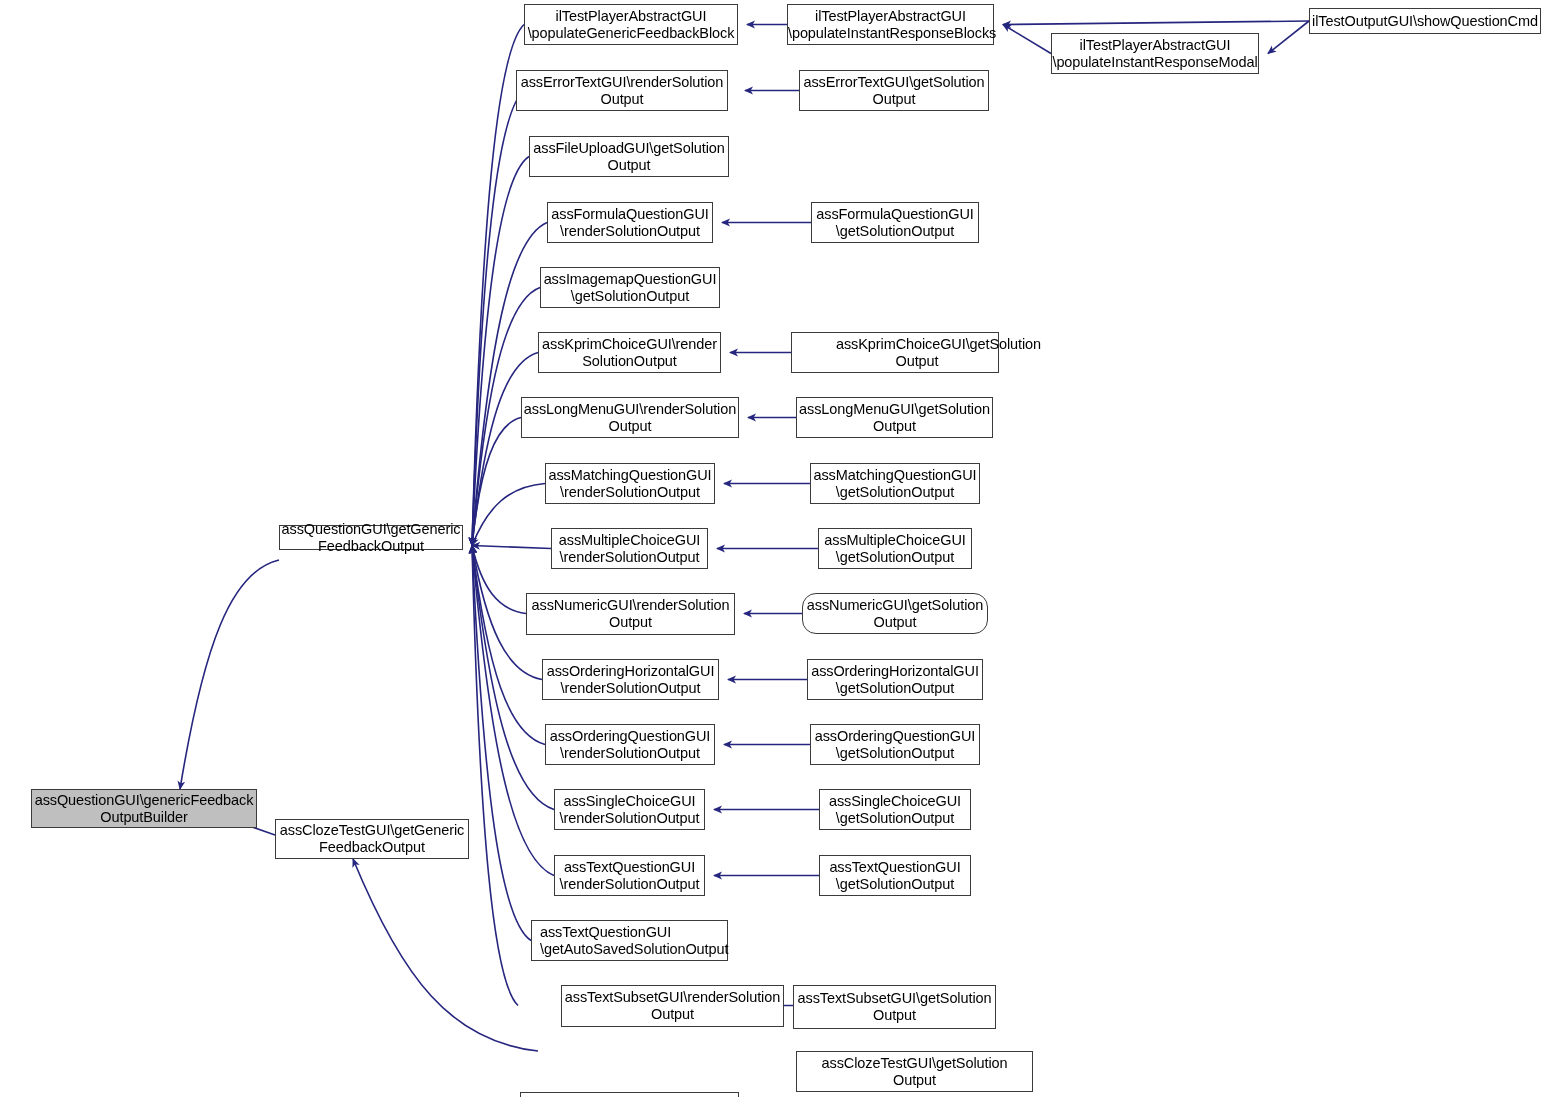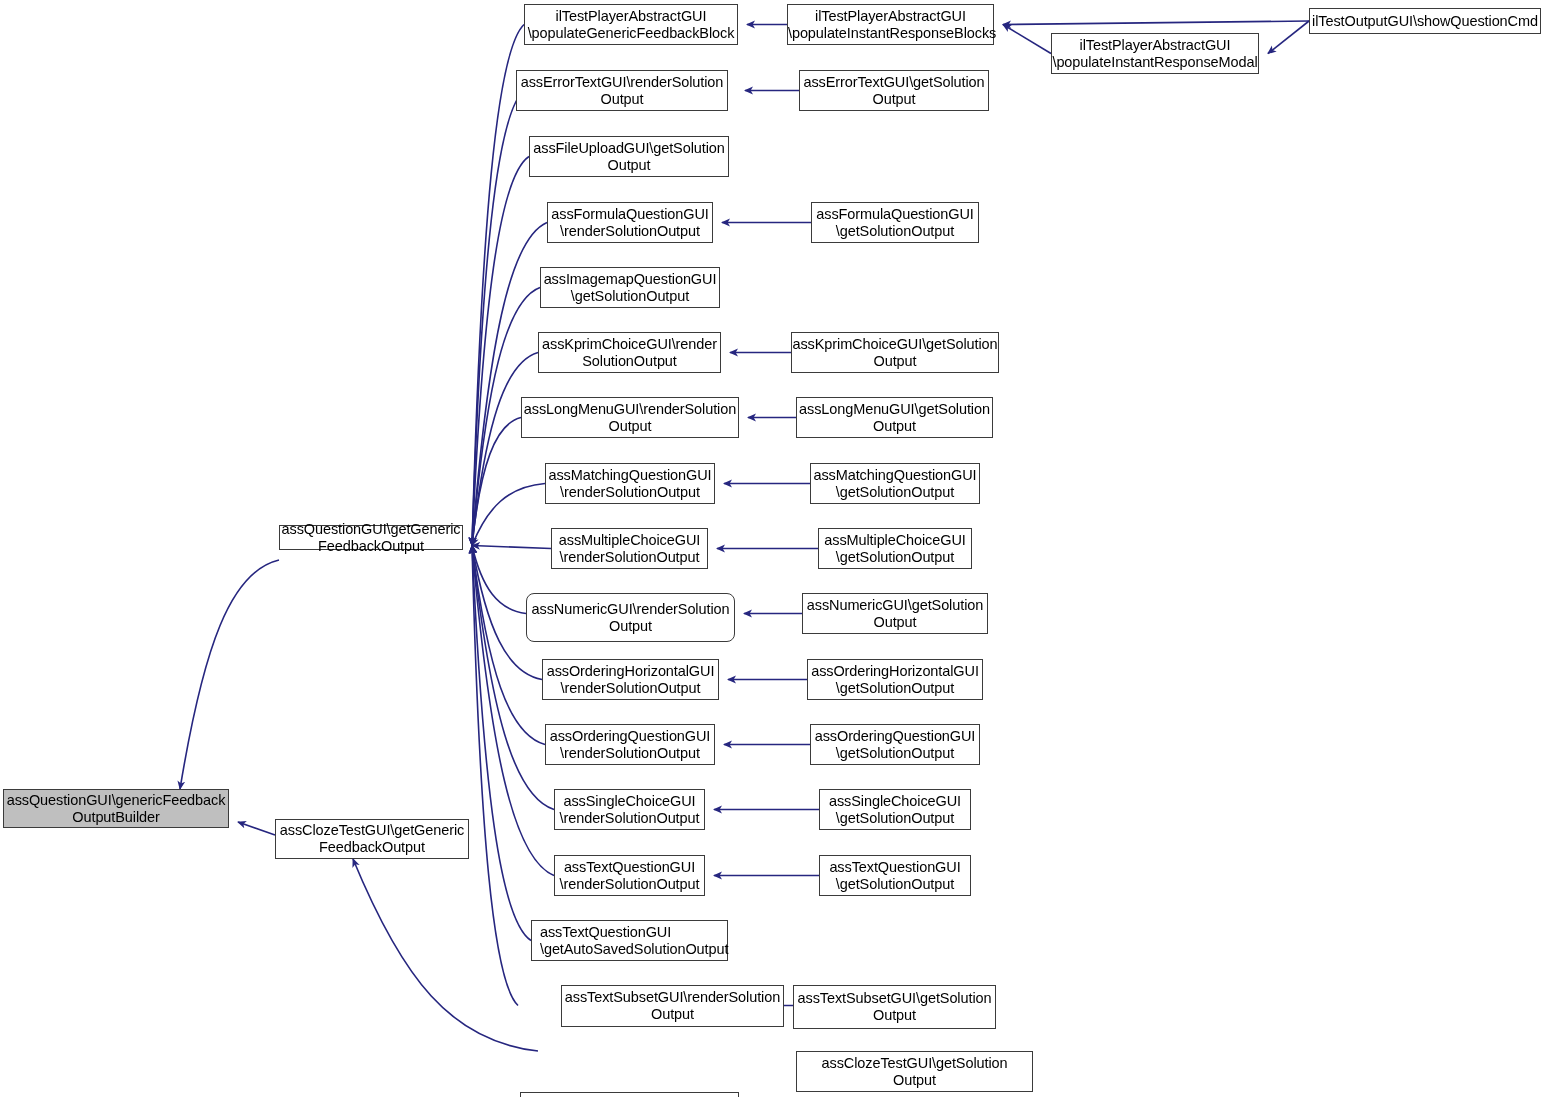--- a/index.html
+++ b/index.html
@@ -2,21 +2,21 @@
 <html><head>
 <meta charset="utf-8">
 <style>
   html,body{margin:0;padding:0;background:#ffffff;}
   body{font-family:"Liberation Sans","DejaVu Sans",sans-serif;}
   #canvas{position:relative;width:1545px;height:1097px;background:#fff;overflow:hidden;}
   #edges{position:absolute;left:0;top:0;width:1545px;height:1097px;}
   .node{position:absolute;box-sizing:border-box;border:1px solid #3b3b3b;background:#ffffff;
         display:flex;align-items:center;justify-content:center;text-align:center;
         font-size:14.5px;line-height:17px;color:#000;letter-spacing:-0.1px;}
-  .node.hl{background:#bfbfbf;border-color:#3b3b3b;}
+  .node.hl{background:#bfbfbf;border-color:#3b3b3b;margin-left:28px;}
   .node.left{justify-content:flex-start;text-align:left;padding-left:8px;}
   .node span{display:block;width:100%;white-space:pre-line;}
 </style>
 </head>
 <body>
 
 <div id="canvas">
   <svg id="edges" viewBox="0 0 1545 1097" xmlns="http://www.w3.org/2000/svg">
     <defs>
       <marker id="ah" markerWidth="9" markerHeight="9" refX="8" refY="4.5" orient="auto" markerUnits="userSpaceOnUse">
@@ -103,21 +103,21 @@
 Output</span>
       </div>
       <div class="node" style="left: 545px; top: 463px; width: 170px; height: 41px;">
         <span>assMatchingQuestionGUI
 \renderSolutionOutput</span>
       </div>
       <div class="node" style="left: 551px; top: 528px; width: 157px; height: 41px;">
         <span>assMultipleChoiceGUI
 \renderSolutionOutput</span>
       </div>
-      <div class="node" style="left: 526px; top: 593px; width: 209px; height: 49px; border-radius: 8px;">
+      <div class="node" style="left: 526px; top: 593px; width: 209px; height: 42px;">
         <span>assNumericGUI\renderSolution
 Output</span>
       </div>
       <div class="node" style="left: 542px; top: 659px; width: 177px; height: 41px;">
         <span>assOrderingHorizontalGUI
 \renderSolutionOutput</span>
       </div>
       <div class="node" style="left: 545px; top: 724px; width: 170px; height: 41px;">
         <span>assOrderingQuestionGUI
 \renderSolutionOutput</span>
@@ -147,37 +147,37 @@
 \populateInstantResponseBlocks</span>
       </div>
       <div class="node" style="left: 799px; top: 70px; width: 190px; height: 41px;">
         <span>assErrorTextGUI\getSolution
 Output</span>
       </div>
       <div class="node" style="left: 811px; top: 202px; width: 168px; height: 41px;">
         <span>assFormulaQuestionGUI
 \getSolutionOutput</span>
       </div>
-      <div class="node" style="left: 791px; top: 332px; width: 208px; height: 41px;">
+      <div class="node" style="left: 791px; top: 332px; width: 208px; height: 41px; padding-left: 44px;">
         <span>assKprimChoiceGUI\getSolution
 Output</span>
       </div>
       <div class="node" style="left: 796px; top: 397px; width: 197px; height: 41px;">
         <span>assLongMenuGUI\getSolution
 Output</span>
       </div>
       <div class="node" style="left: 810px; top: 463px; width: 170px; height: 41px;">
         <span>assMatchingQuestionGUI
 \getSolutionOutput</span>
       </div>
       <div class="node" style="left: 818px; top: 528px; width: 154px; height: 41px;">
         <span>assMultipleChoiceGUI
 \getSolutionOutput</span>
       </div>
-      <div class="node" style="left: 802px; top: 593px; width: 186px; height: 41px;">
+      <div class="node" style="left: 802px; top: 593px; width: 186px; height: 41px; border-radius: 14px;">
         <span>assNumericGUI\getSolution
 Output</span>
       </div>
       <div class="node" style="left: 807px; top: 659px; width: 176px; height: 41px;">
         <span>assOrderingHorizontalGUI
 \getSolutionOutput</span>
       </div>
       <div class="node" style="left: 810px; top: 724px; width: 170px; height: 41px;">
         <span>assOrderingQuestionGUI
 \getSolutionOutput</span>

